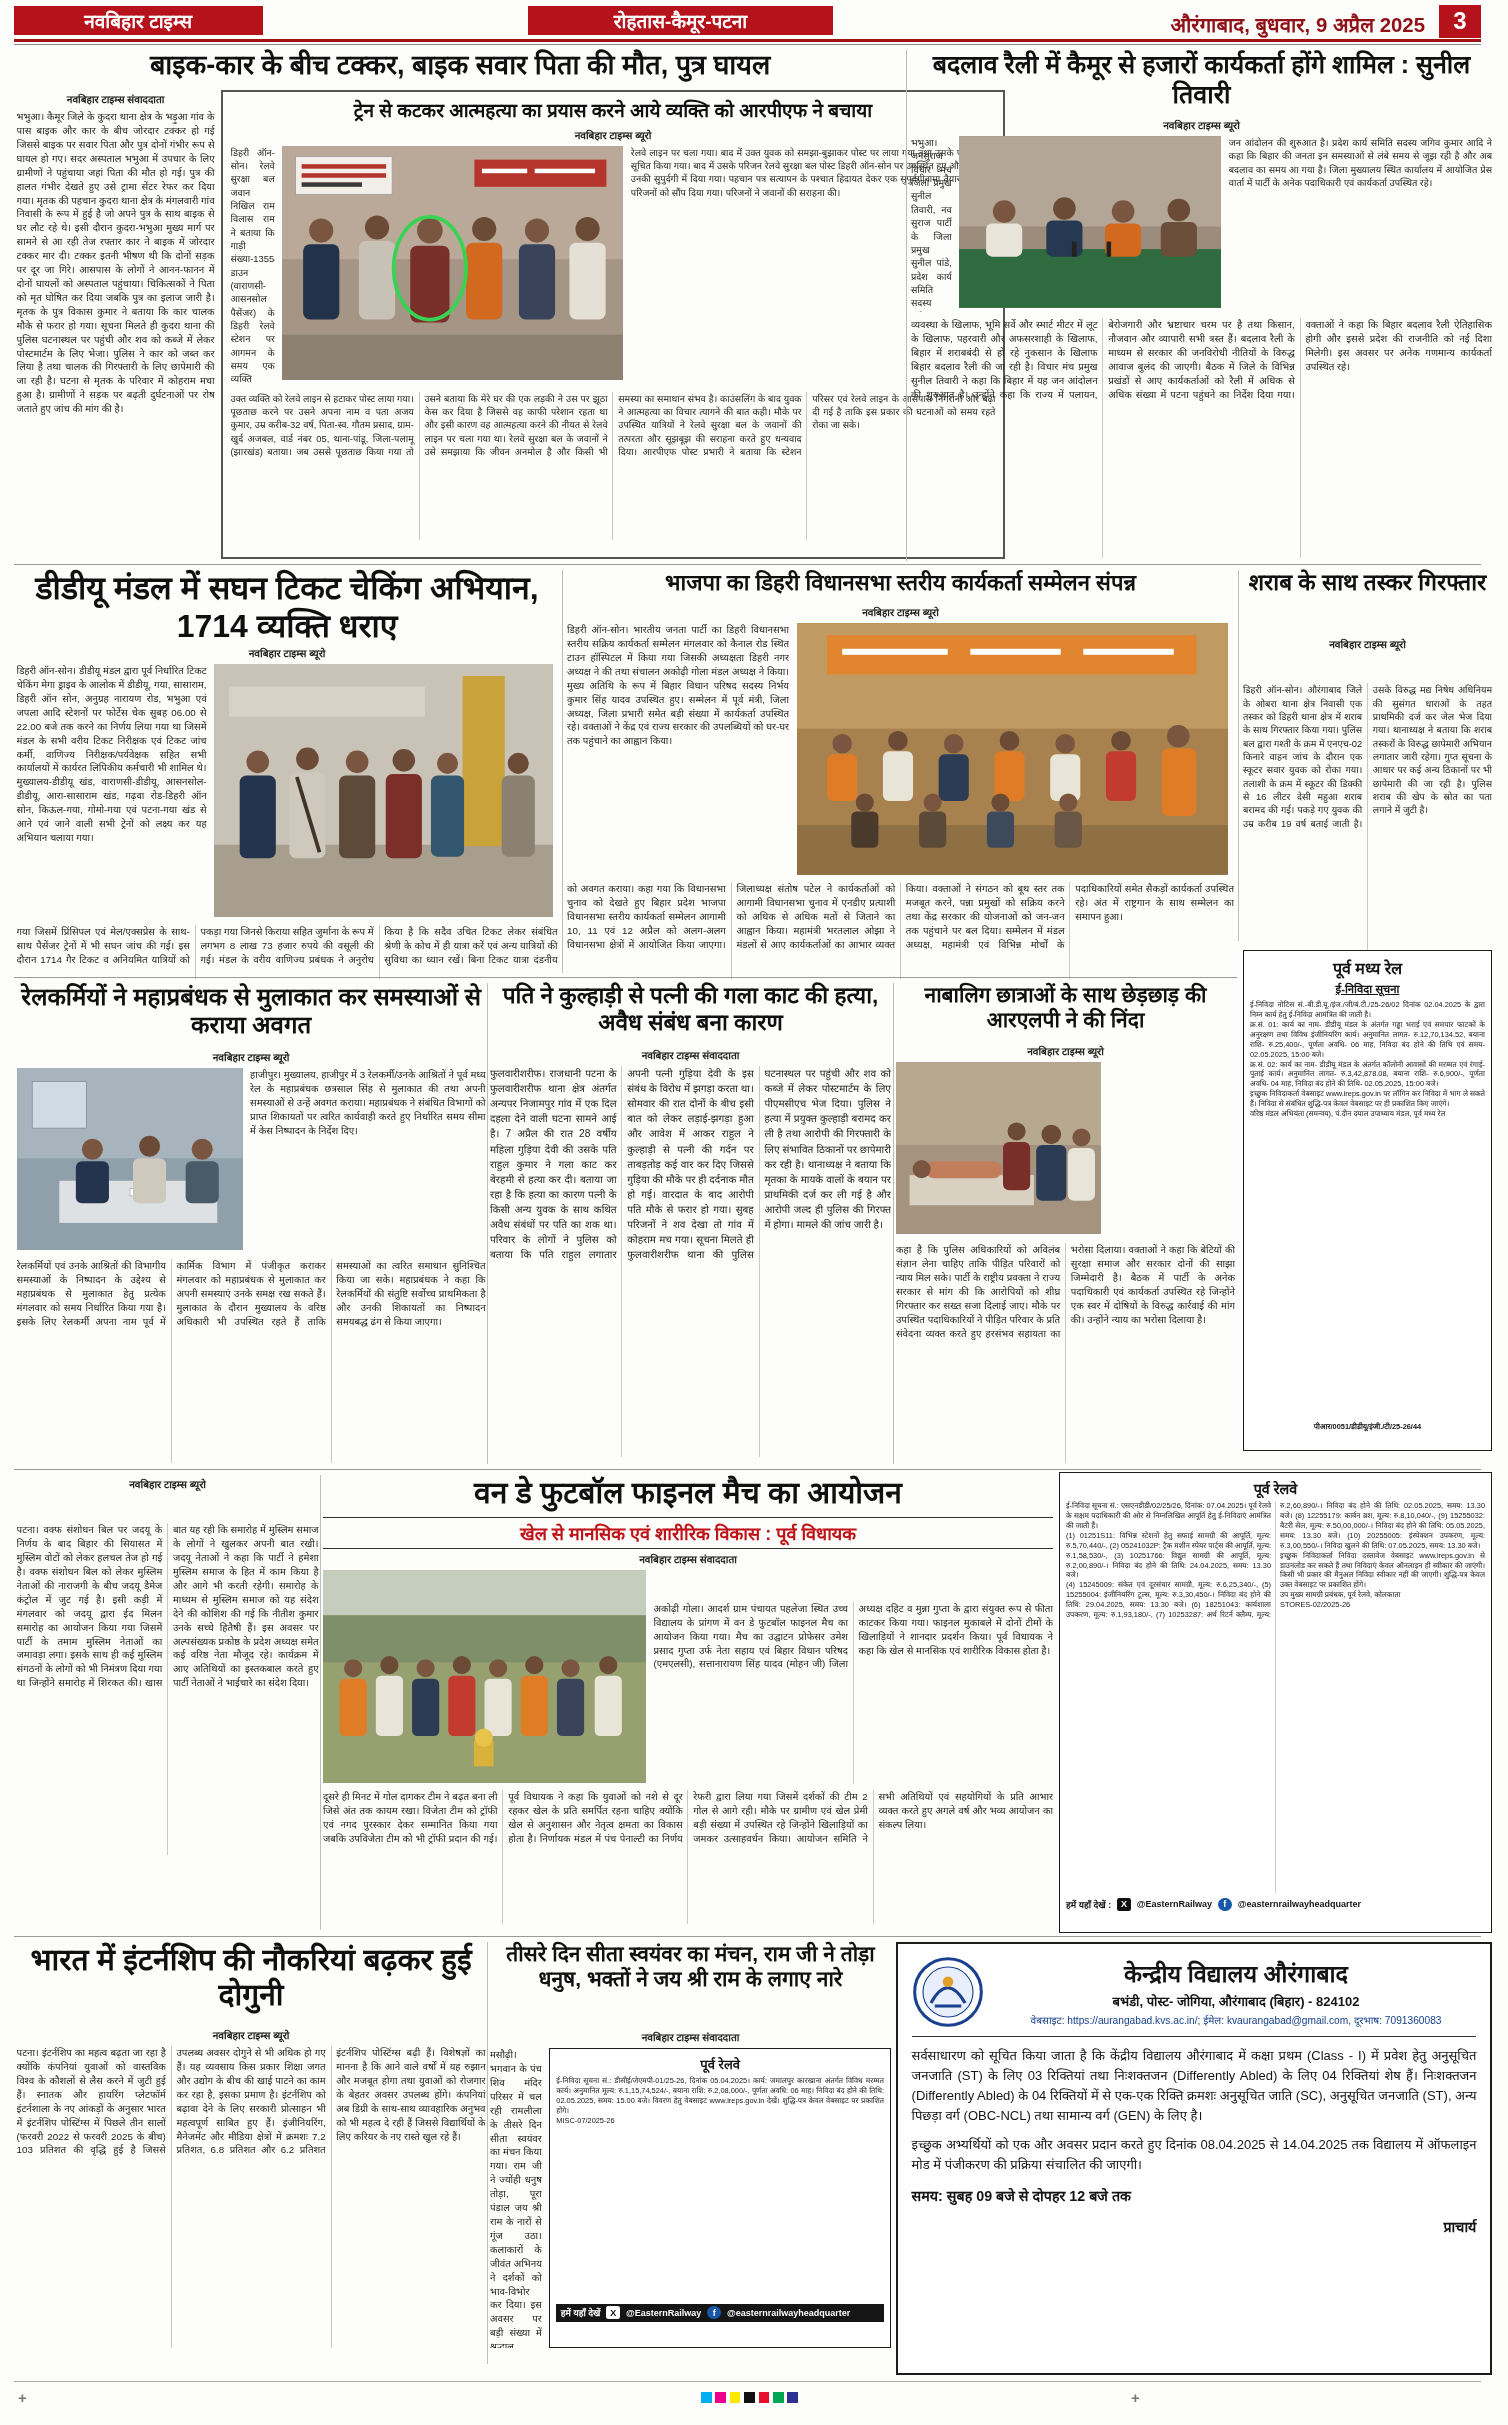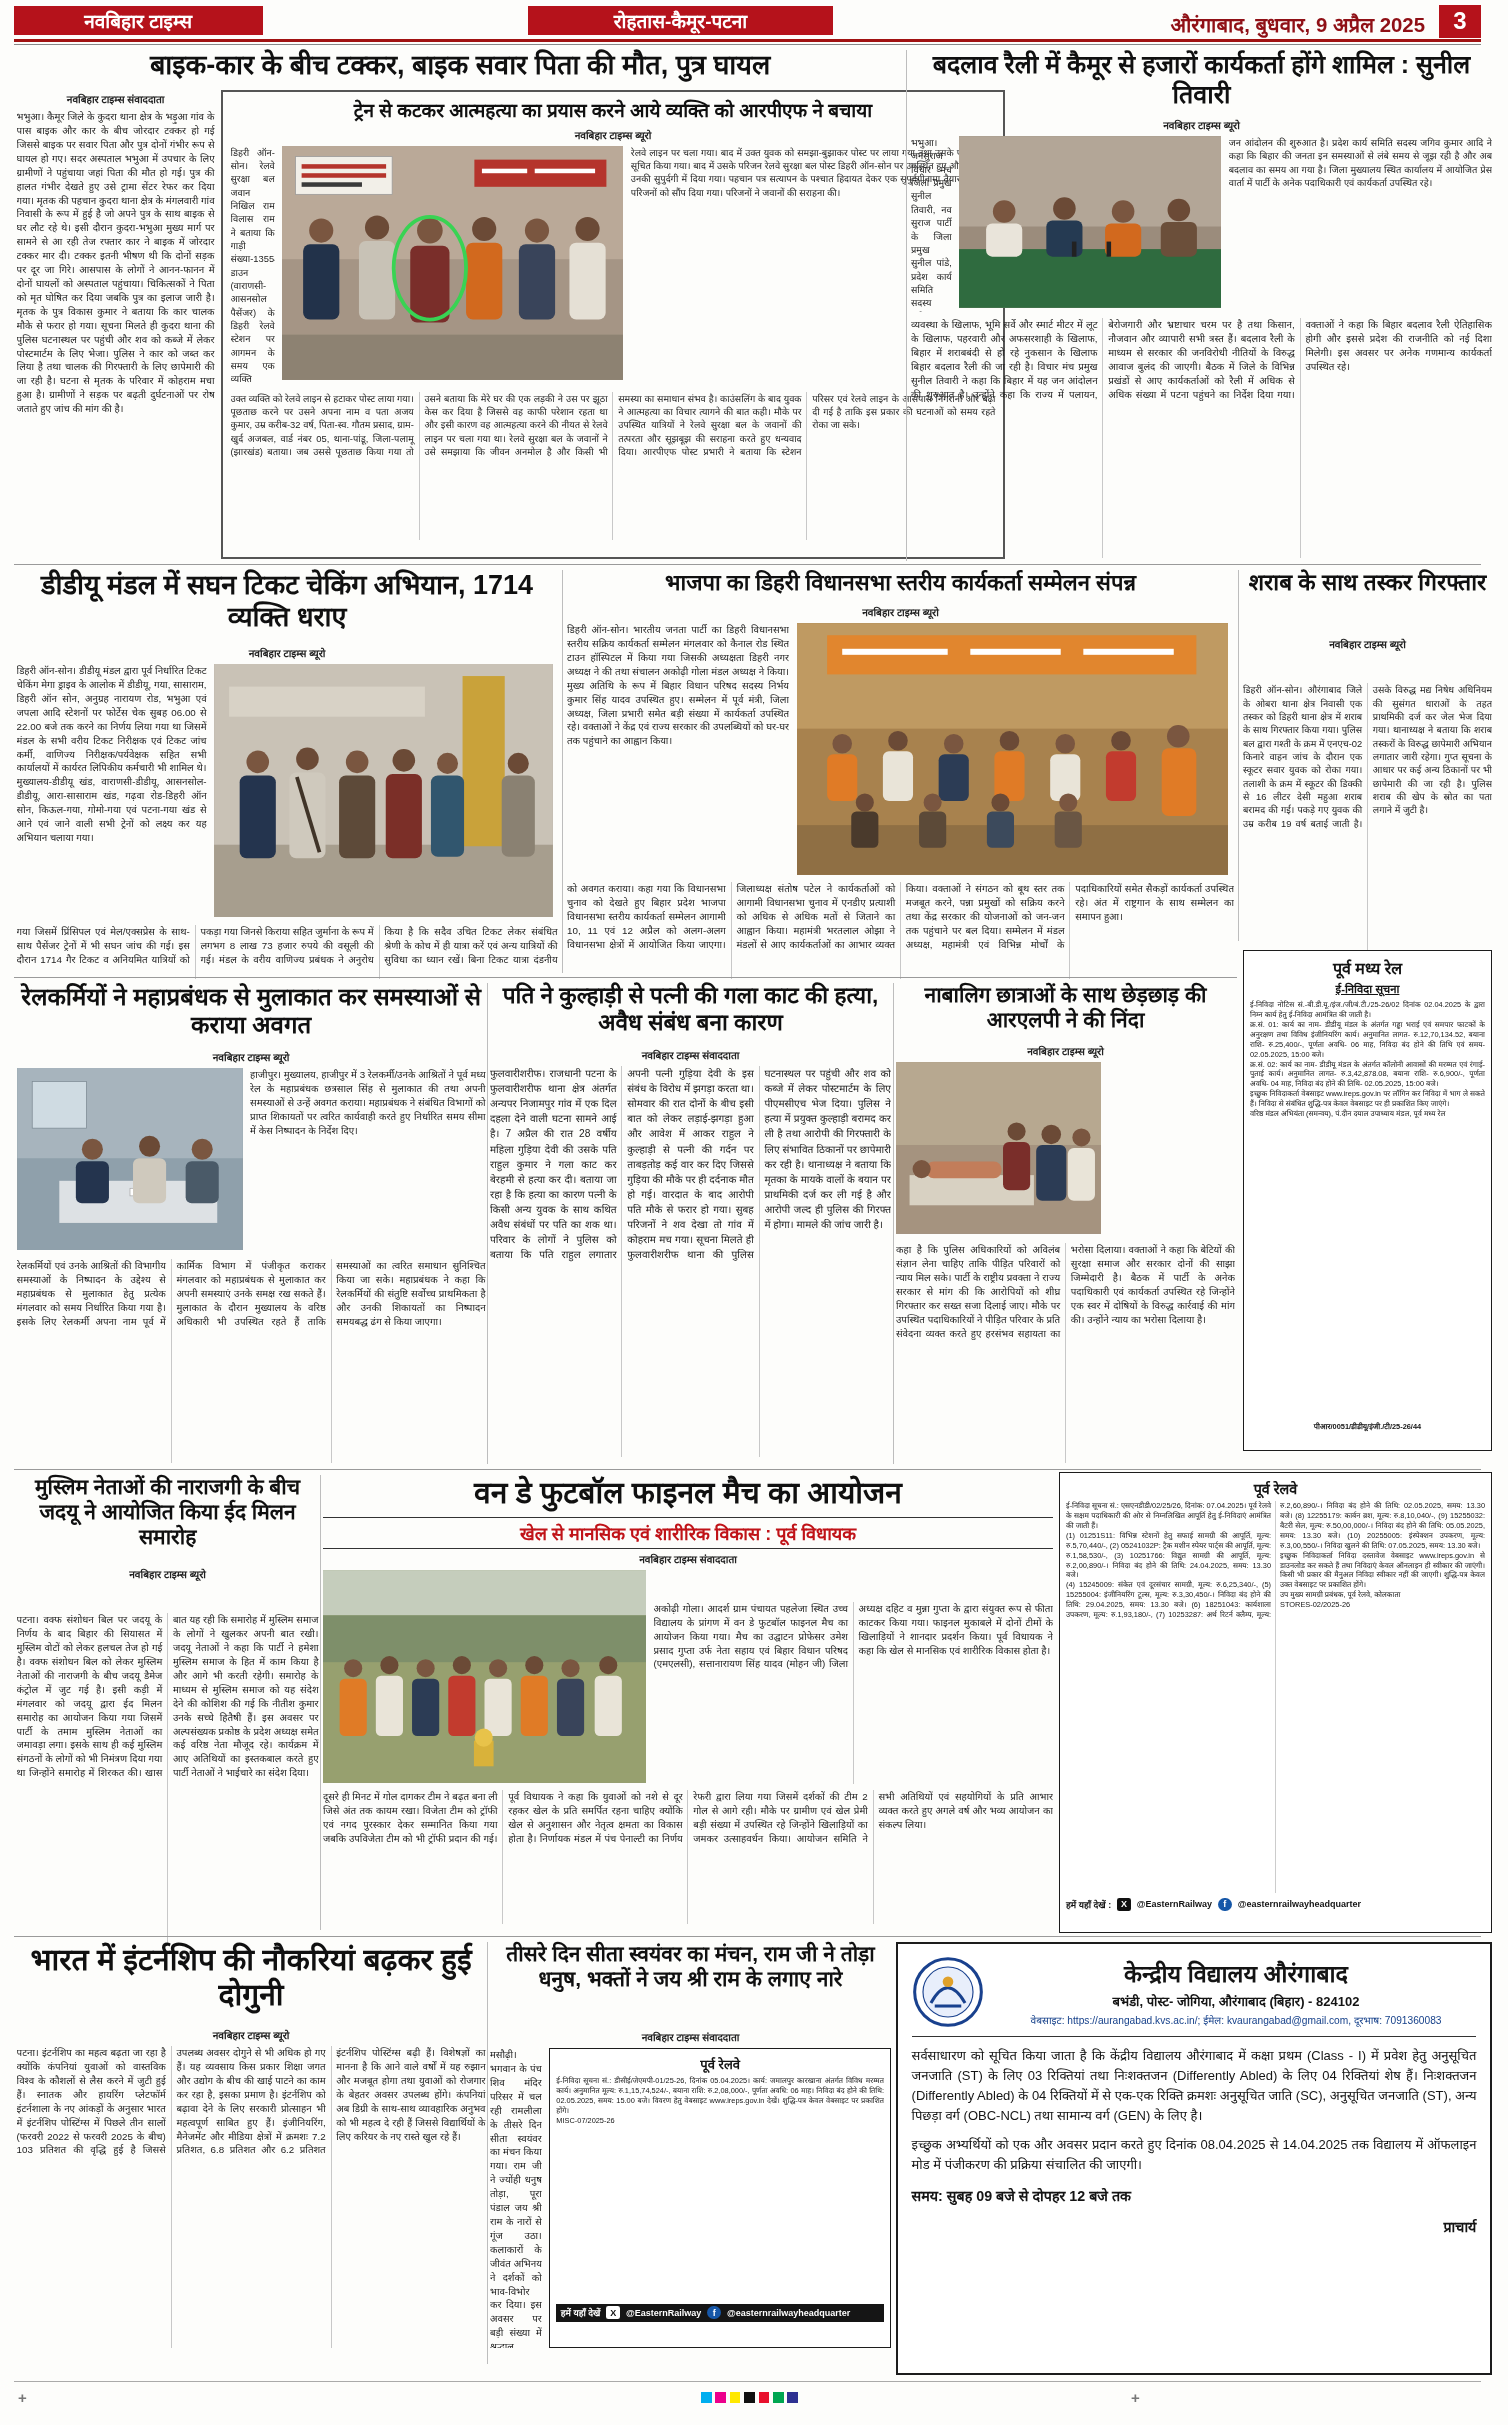--- a/index.html
+++ b/index.html
@@ -123,21 +123,21 @@
       </div>
       <div class="body grow" style="font-size:9.4px;">जन आंदोलन की शुरुआत है। प्रदेश कार्य समिति सदस्य जगिव कुमार आदि ने कहा कि बिहार की जनता इन समस्याओं से लंबे समय से जूझ रही है और अब बदलाव का समय आ गया है। जिला मुख्यालय स्थित कार्यालय में आयोजित प्रेस वार्ता में पार्टी के अनेक पदाधिकारी एवं कार्यकर्ता उपस्थित रहे।</div>
     </div>
     <div class="body cols-3" style="height:240px;margin-top:6px;">व्यवस्था के खिलाफ, भूमि सर्वे और स्मार्ट मीटर में लूट के खिलाफ, पहरवारी और अफसरशाही के खिलाफ, बिहार में शराबबंदी से हो रहे नुकसान के खिलाफ बिहार बदलाव रैली की जा रही है। विचार मंच प्रमुख सुनील तिवारी ने कहा कि बिहार में यह जन आंदोलन की शुरुआत है। उन्होंने कहा कि राज्य में पलायन, बेरोजगारी और भ्रष्टाचार चरम पर है तथा किसान, नौजवान और व्यापारी सभी त्रस्त हैं। बदलाव रैली के माध्यम से सरकार की जनविरोधी नीतियों के विरुद्ध आवाज बुलंद की जाएगी। बैठक में जिले के विभिन्न प्रखंडों से आए कार्यकर्ताओं को रैली में अधिक से अधिक संख्या में पटना पहुंचने का निर्देश दिया गया। वक्ताओं ने कहा कि बिहार बदलाव रैली ऐतिहासिक होगी और इससे प्रदेश की राजनीति को नई दिशा मिलेगी। इस अवसर पर अनेक गणमान्य कार्यकर्ता उपस्थित रहे।</div>
   </div>
 
   <div class="hline" style="left:13.6px;top:564px;width:1467px;"></div>
   <div class="vline" style="left:906px;top:50px;height:511px;"></div>
 
   <div class="abs" style="left:16.6px;top:570px;width:541px;height:404px;">
-    <div class="hl" style="font-size:27px;height:74px;text-align:center;">डीडीयू मंडल में सघन टिकट चेकिंग अभियान, 1714 व्यक्ति धराए</div>
+    <div class="hl" style="font-size:32px;height:74px;text-align:center;">डीडीयू मंडल में सघन टिकट चेकिंग अभियान, 1714 व्यक्ति धराए</div>
     <div class="byline">नवबिहार टाइम्स ब्यूरो</div>
     <div class="row" style="height:255px;">
       <div class="body" style="width:190px;">डिहरी ऑन-सोन। डीडीयू मंडल द्वारा पूर्व निर्धारित टिकट चेकिंग मेगा ड्राइव के आलोक में डीडीयू, गया, सासाराम, डिहरी ऑन सोन, अनुग्रह नारायण रोड, भभुआ एवं जपला आदि स्टेशनों पर फोर्टेस चेक सुबह 06.00 से 22.00 बजे तक करने का निर्णय लिया गया था जिसमें मंडल के सभी वरीय टिकट निरीक्षक एवं टिकट जांच कर्मी, वाणिज्य निरीक्षक/पर्यवेक्षक सहित सभी कार्यालयों में कार्यरत लिपिकीय कर्मचारी भी शामिल थे। मुख्यालय-डीडीयू खंड, वाराणसी-डीडीयू, आसनसोल-डीडीयू, आरा-सासाराम खंड, गढ़वा रोड-डिहरी ऑन सोन, किऊल-गया, गोमो-गया एवं पटना-गया खंड से आने एवं जाने वाली सभी ट्रेनों को लक्ष्य कर यह अभियान चलाया गया।</div>
       <div style="width:339px;">
         <svg class="photo" width="339" height="253" viewBox="0 0 450 336">
           <rect width="450" height="336" fill="#c9c2b6"></rect>
           <rect y="240" width="450" height="96" fill="#a79e8e"></rect>
           <rect x="330" y="16" width="56" height="226" fill="#c9a23a"></rect>
           <rect x="20" y="30" width="260" height="40" fill="#d8d2c6"></rect>
           <circle cx="58" cy="130" r="15" fill="#7a5640"></circle>
@@ -274,21 +274,20 @@
       </div>
     </div>
     <div class="body cols-2" style="height:220px;margin-top:6px;">कहा है कि पुलिस अधिकारियों को अविलंब संज्ञान लेना चाहिए ताकि पीड़ित परिवारों को न्याय मिल सके। पार्टी के राष्ट्रीय प्रवक्ता ने राज्य सरकार से मांग की कि आरोपियों को शीघ्र गिरफ्तार कर सख्त सजा दिलाई जाए। मौके पर उपस्थित पदाधिकारियों ने पीड़ित परिवार के प्रति संवेदना व्यक्त करते हुए हरसंभव सहायता का भरोसा दिलाया। वक्ताओं ने कहा कि बेटियों की सुरक्षा समाज और सरकार दोनों की साझा जिम्मेदारी है। बैठक में पार्टी के अनेक पदाधिकारी एवं कार्यकर्ता उपस्थित रहे जिन्होंने एक स्वर में दोषियों के विरुद्ध कार्रवाई की मांग की। उन्होंने न्याय का भरोसा दिलाया है।</div>
   </div>
 
   <div class="hline" style="left:13.6px;top:1469px;width:1467px;"></div>
   <div class="vline" style="left:487px;top:983px;height:481px;"></div>
   <div class="vline" style="left:893px;top:983px;height:481px;"></div>
 
   <div class="abs" style="left:16.6px;top:1475px;width:302px;height:455px;">
-    <div class="hl" style="font-size:21px;height:90px;">मुस्लिम नेताओं की नाराजगी के बीच जदयू ने आयोजित किया ईद मिलन समारोह</div>
     <div class="byline">नवबिहार टाइम्स ब्यूरो</div>
     <div class="body cols-2" style="height:332px;">पटना। वक्फ संशोधन बिल पर जदयू के निर्णय के बाद बिहार की सियासत में मुस्लिम वोटों को लेकर हलचल तेज हो गई है। वक्फ संशोधन बिल को लेकर मुस्लिम नेताओं की नाराजगी के बीच जदयू डैमेज कंट्रोल में जुट गई है। इसी कड़ी में मंगलवार को जदयू द्वारा ईद मिलन समारोह का आयोजन किया गया जिसमें पार्टी के तमाम मुस्लिम नेताओं का जमावड़ा लगा। इसके साथ ही कई मुस्लिम संगठनों के लोगों को भी निमंत्रण दिया गया था जिन्होंने समारोह में शिरकत की। खास बात यह रही कि समारोह में मुस्लिम समाज के लोगों ने खुलकर अपनी बात रखी। जदयू नेताओं ने कहा कि पार्टी ने हमेशा मुस्लिम समाज के हित में काम किया है और आगे भी करती रहेगी। समारोह के माध्यम से मुस्लिम समाज को यह संदेश देने की कोशिश की गई कि नीतीश कुमार उनके सच्चे हितैषी हैं। इस अवसर पर अल्पसंख्यक प्रकोष्ठ के प्रदेश अध्यक्ष समेत कई वरिष्ठ नेता मौजूद रहे। कार्यक्रम में आए अतिथियों का इस्तकबाल करते हुए पार्टी नेताओं ने भाईचारे का संदेश दिया।</div>
   </div>
 
   <div class="abs" style="left:323px;top:1475px;width:730px;height:455px;">
     <div class="hl" style="font-size:30px;height:39px;">वन डे फुटबॉल फाइनल मैच का आयोजन</div>
     <div class="redsub" style="font-size:18px;margin:3px 0;">खेल से मानसिक एवं शारीरिक विकास : पूर्व विधायक</div>
     <div class="byline">नवबिहार टाइम्स संवाददाता</div>
     <div class="row" style="height:214px;">
       <div style="width:323px;">

